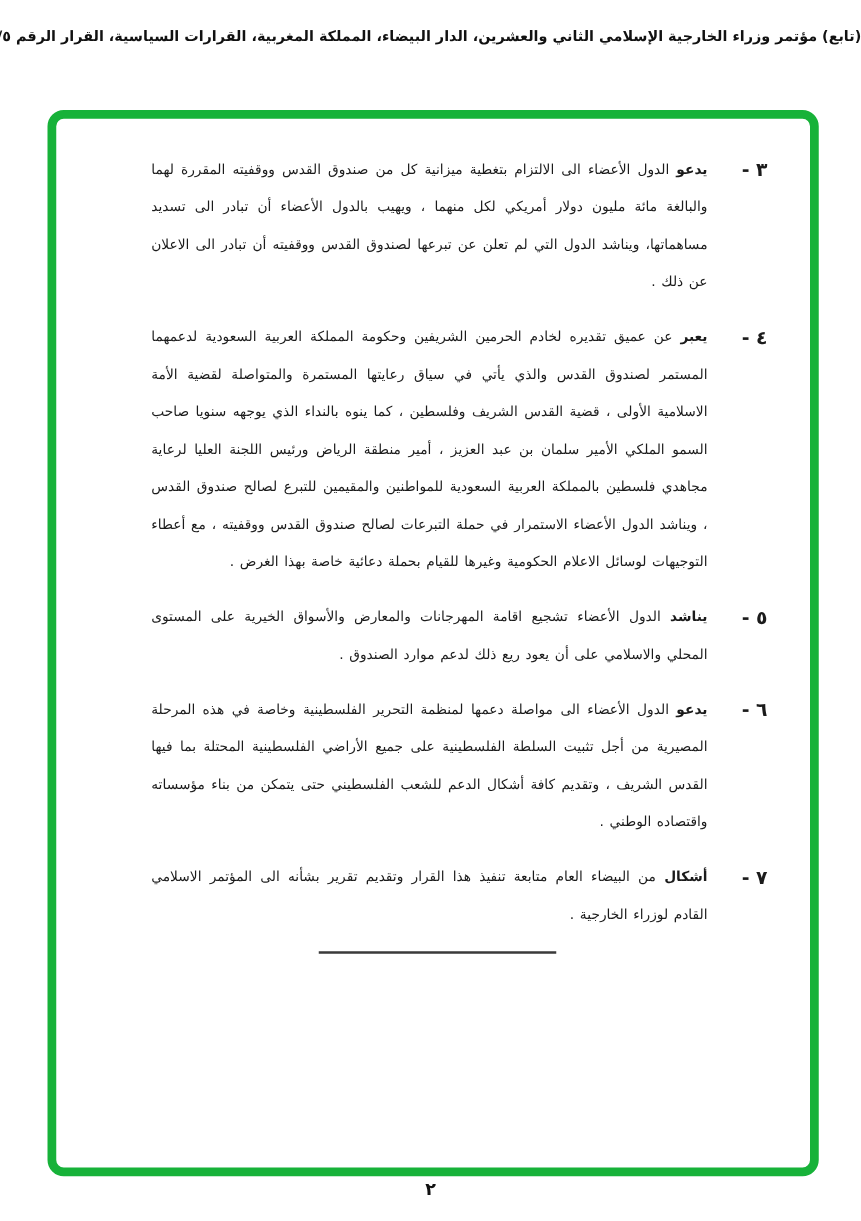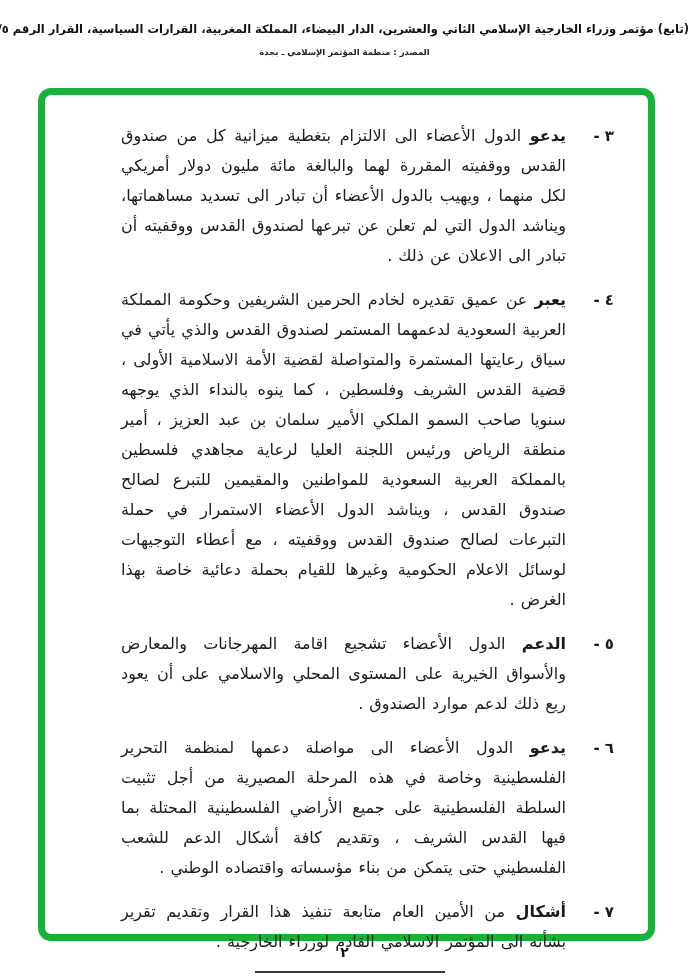--- a/index.html
+++ b/index.html
@@ -61,21 +61,21 @@
   .item .num {
     flex:0 0 48px;
     font-size:15px;
     font-weight:bold;
     line-height:30px;
     white-space:nowrap;
     direction:rtl;
   }
   .item .txt {
     flex:1 1 auto;
-    font-size:16px;
+    font-size:11px;
     line-height:30px;
     text-align:justify;
     direction:rtl;
     word-spacing:1px;
     margin-left:36px;
   }
   .item .txt b { font-weight:bold; }
   
   .separator {
     width:190px;
@@ -93,49 +93,48 @@
     color:#111;
   }
 </style>
 </head>
 <body>
 
 <div class="page">
 
   <div class="hdr">
     <div class="hdr-line1">(تابع) مؤتمر وزراء الخارجية الإسلامي الثاني والعشرين، الدار البيضاء، المملكة المغربية، القرارات السياسية، القرار الرقم ٢٢/٥-س</div>
-    <div class="hdr-line2">المصدر : منظمة المؤتمر الإسلامي ـ بجدة</div>
   </div>
 
   <div class="frame">
     <div class="frame-content">
 
       <div class="item">
         <span class="num">٣ -</span>
         <p class="txt"><b>يدعو</b> <span>الدول الأعضاء الى الالتزام بتغطية ميزانية كل من صندوق القدس ووقفيته المقررة لهما والبالغة مائة مليون دولار أمريكي لكل منهما ، ويهيب بالدول الأعضاء أن تبادر الى تسديد مساهماتها، ويناشد الدول التي لم تعلن عن تبرعها لصندوق القدس ووقفيته أن تبادر الى الاعلان عن ذلك .</span></p>
       </div>
 
       <div class="item">
         <span class="num">٤ -</span>
         <p class="txt"><b>يعبر</b> <span>عن عميق تقديره لخادم الحرمين الشريفين وحكومة المملكة العربية السعودية لدعمهما المستمر لصندوق القدس والذي يأتي في سياق رعايتها المستمرة والمتواصلة لقضية الأمة الاسلامية الأولى ، قضية القدس الشريف وفلسطين ، كما ينوه بالنداء الذي يوجهه سنويا صاحب السمو الملكي الأمير سلمان بن عبد العزيز ، أمير منطقة الرياض ورئيس اللجنة العليا لرعاية مجاهدي فلسطين بالمملكة العربية السعودية للمواطنين والمقيمين للتبرع لصالح صندوق القدس ، ويناشد الدول الأعضاء الاستمرار في حملة التبرعات لصالح صندوق القدس ووقفيته ، مع أعطاء التوجيهات لوسائل الاعلام الحكومية وغيرها للقيام بحملة دعائية خاصة بهذا الغرض .</span></p>
       </div>
 
       <div class="item">
         <span class="num">٥ -</span>
-        <p class="txt"><b>الدعم</b> <span>الدول الأعضاء تشجيع اقامة المهرجانات والمعارض والأسواق الخيرية على المستوى المحلي والاسلامي على أن يعود ريع ذلك لدعم موارد الصندوق .</span></p>
+        <p class="txt"><b>يناشد</b> <span>الدول الأعضاء تشجيع اقامة المهرجانات والمعارض والأسواق الخيرية على المستوى المحلي والاسلامي على أن يعود ريع ذلك لدعم موارد الصندوق .</span></p>
       </div>
 
       <div class="item">
         <span class="num">٦ -</span>
         <p class="txt"><b>يدعو</b> <span>الدول الأعضاء الى مواصلة دعمها لمنظمة التحرير الفلسطينية وخاصة في هذه المرحلة المصيرية من أجل تثبيت السلطة الفلسطينية على جميع الأراضي الفلسطينية المحتلة بما فيها القدس الشريف ، وتقديم كافة أشكال الدعم للشعب الفلسطيني حتى يتمكن من بناء مؤسساته واقتصاده الوطني .</span></p>
       </div>
 
       <div class="item">
         <span class="num">٧ -</span>
-        <p class="txt"><b>أشكال</b> <span>من الأمين العام متابعة تنفيذ هذا القرار وتقديم تقرير بشأنه الى المؤتمر الاسلامي القادم لوزراء الخارجية .</span></p>
+        <p class="txt"><b>أشكال</b> <span>من البيضاء العام متابعة تنفيذ هذا القرار وتقديم تقرير بشأنه الى المؤتمر الاسلامي القادم لوزراء الخارجية .</span></p>
       </div>
 
       <div class="separator"></div>
 
     </div>
   </div>
 
   <div class="page-num">٢</div>
 
 </div>

